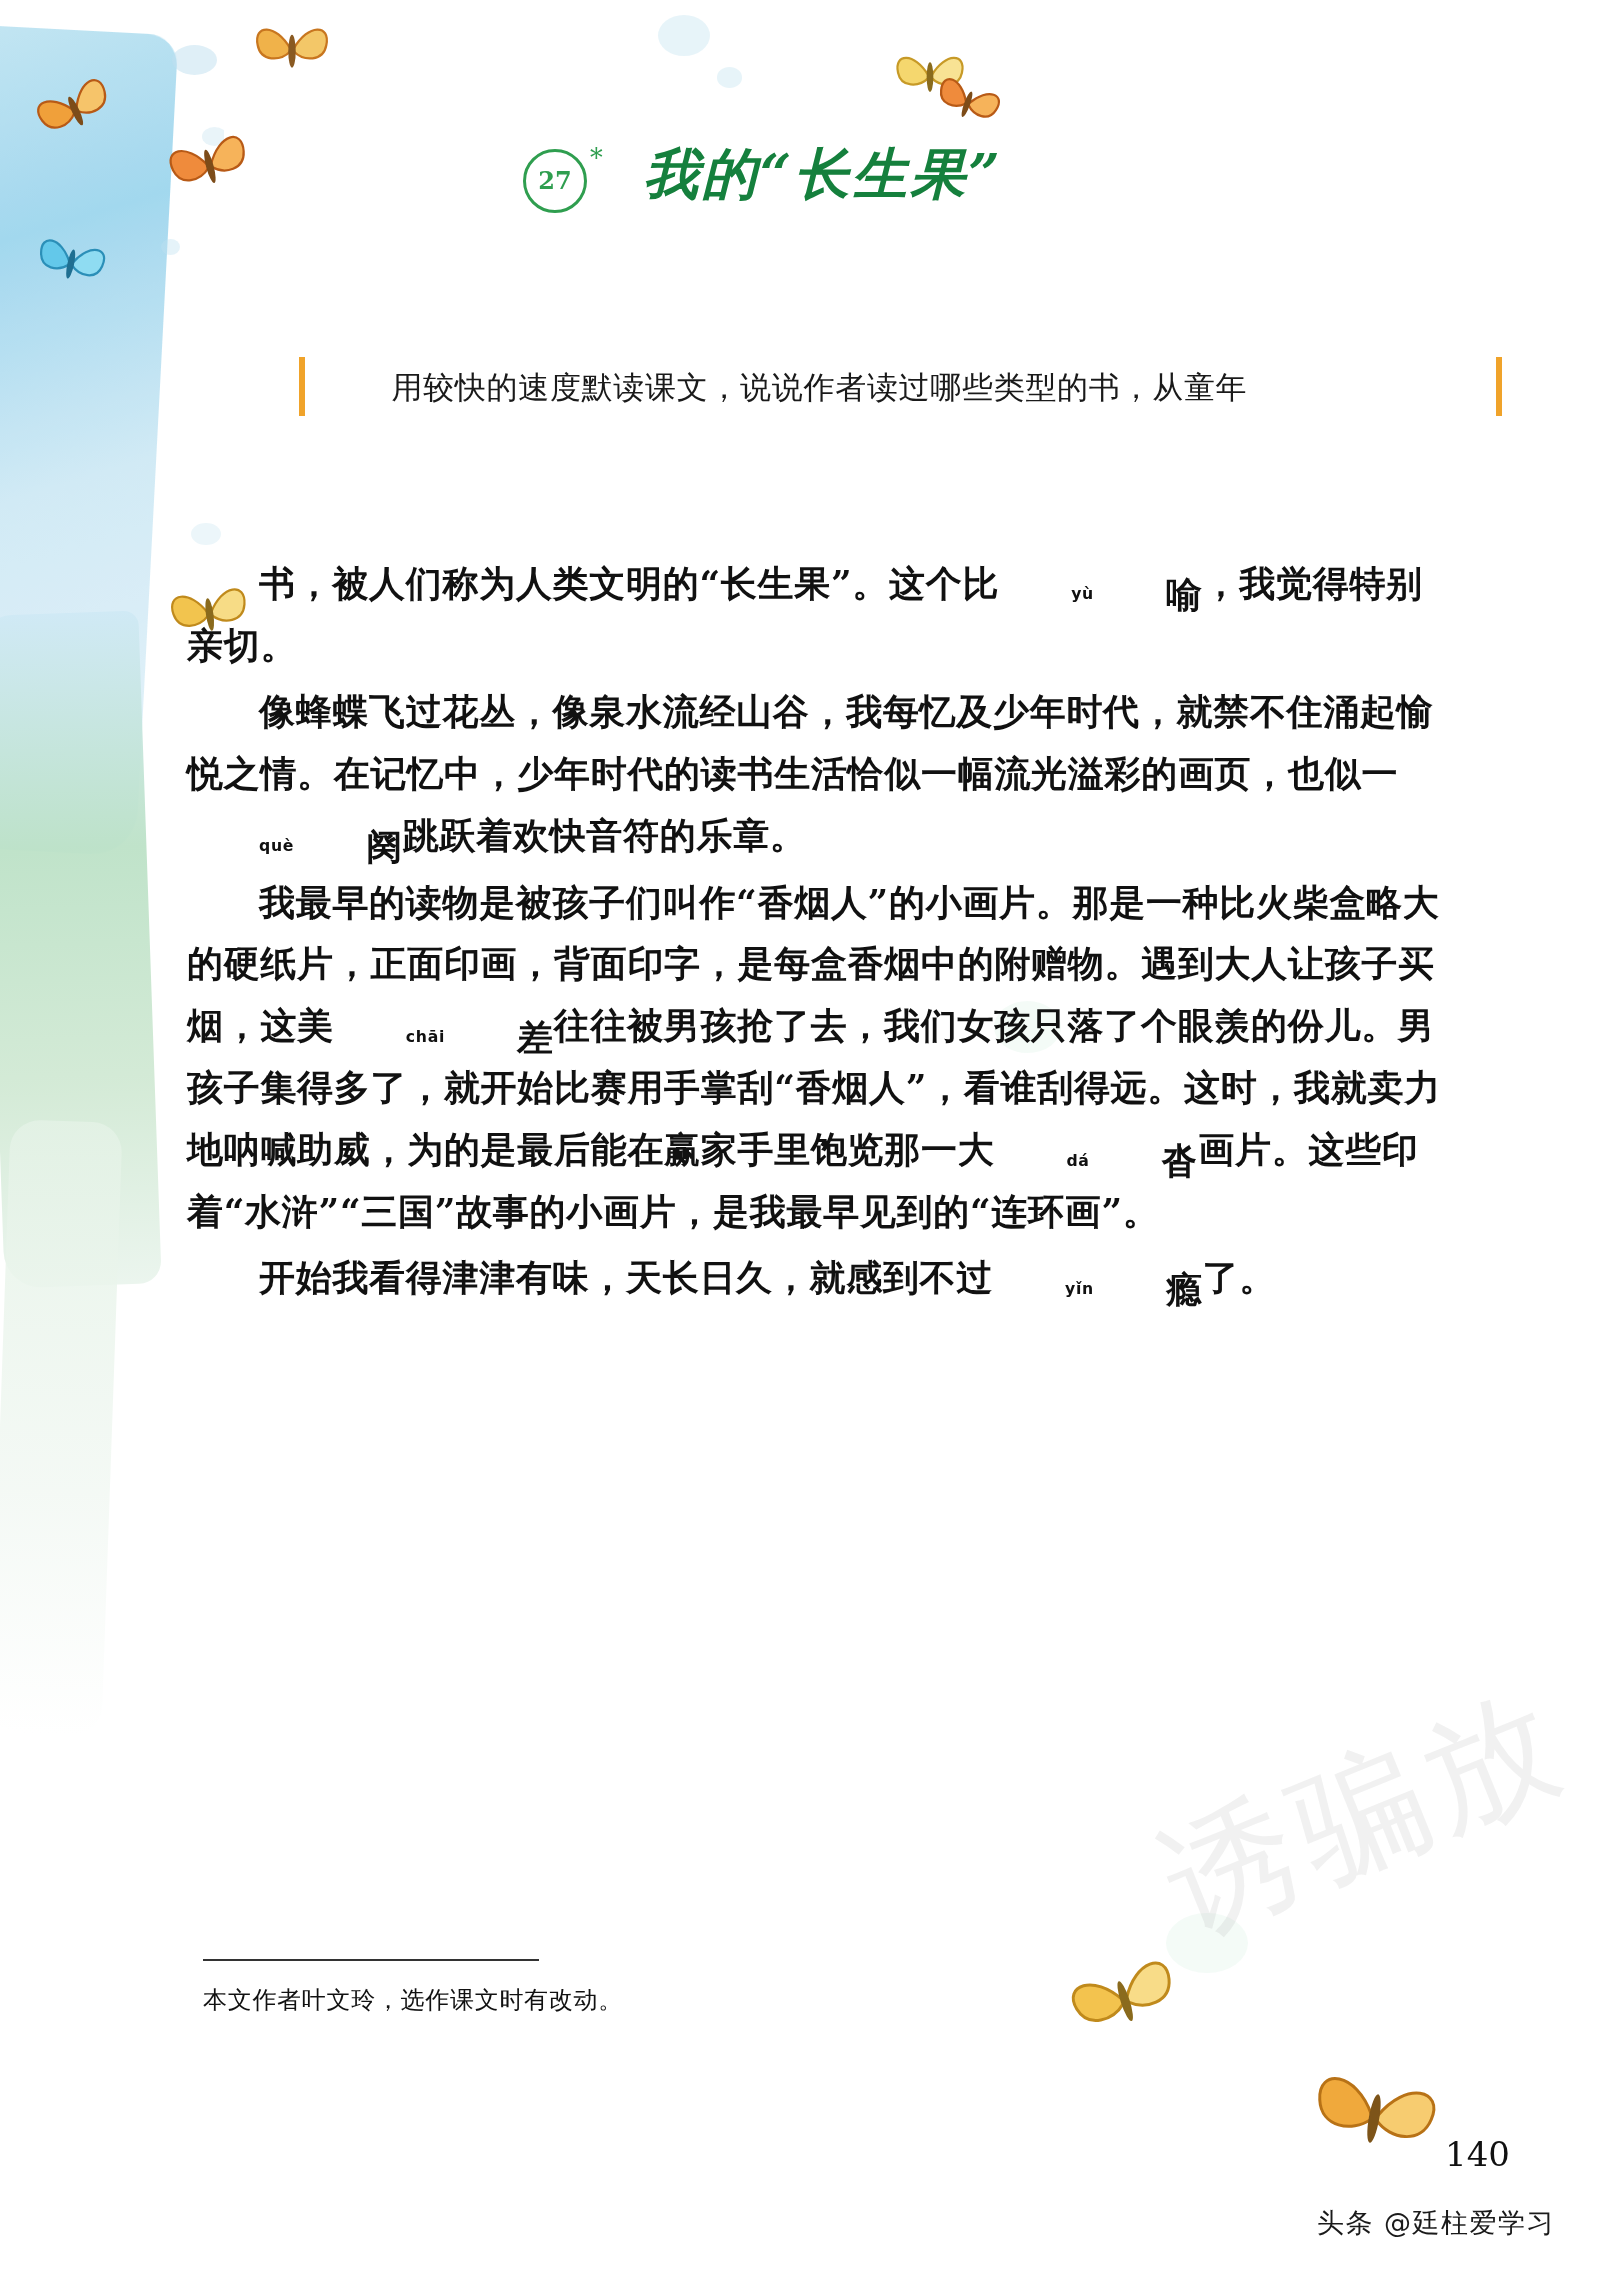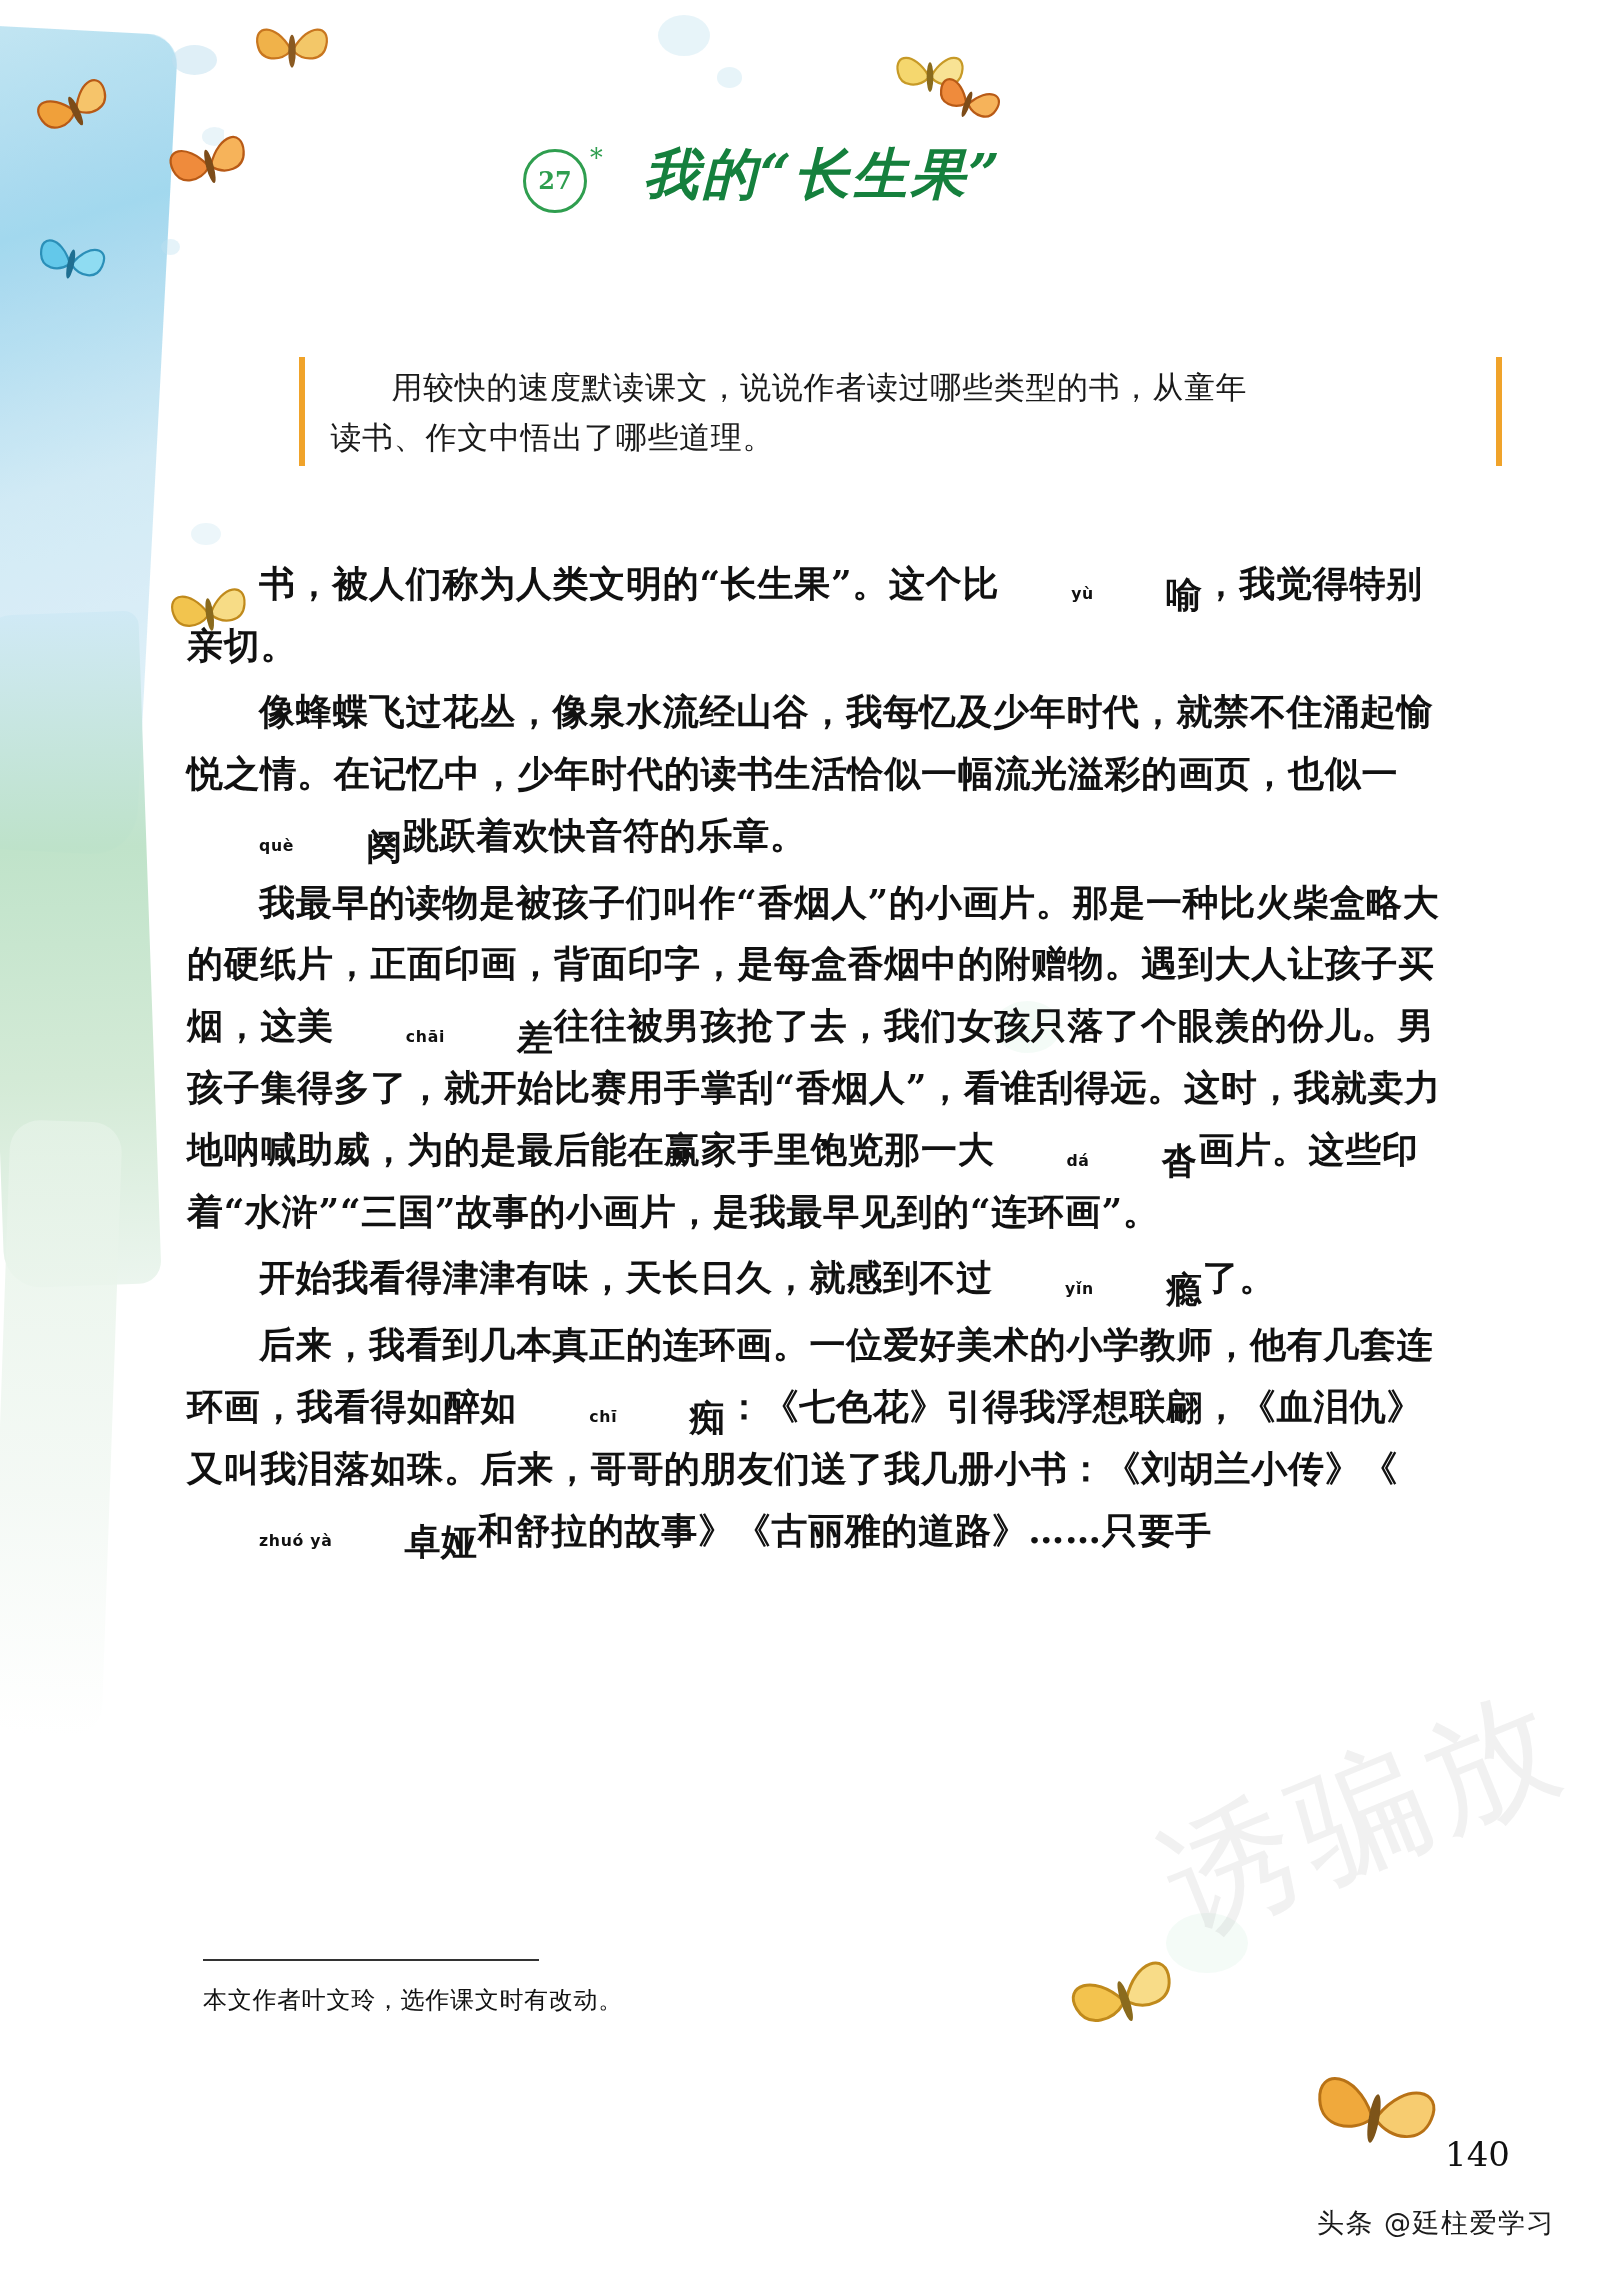--- a/index.html
+++ b/index.html
@@ -305,21 +305,20 @@
   </svg>
 
   <div class="title-row">
     <div class="lesson-num">27</div>
     <div class="star">*</div>
     <div class="title-text">我的“长生果”</div>
   </div>
 
   <div class="prompt">
     <p><span>用较快的速度默读课文，说说作者读过哪些类型的书，从童年</span></p>
-    <p style="text-indent:0"><span>读书、作文中悟出了哪些道理。</span></p>
   </div>
 
   <div class="body-text">
 
     <p>书，被人们称为人类文明的“长生果”。这个比<span class="ruby">
           <span class="py">yù</span>
           <span class="ch">喻</span>
         </span>，我觉得特别亲切。</p>
 
     <p>像蜂蝶飞过花丛，像泉水流经山谷，我每忆及少年时代，就禁不住涌起愉悦之情。在记忆中，少年时代的读书生活恰似一幅流光溢彩的画页，也似一<span class="ruby">
@@ -333,27 +332,20 @@
         </span>往往被男孩抢了去，我们女孩只落了个眼羡的份儿。男孩子集得多了，就开始比赛用手掌刮“香烟人”，看谁刮得远。这时，我就卖力地呐喊助威，为的是最后能在赢家手里饱览那一大<span class="ruby">
           <span class="py">dá</span>
           <span class="ch">沓</span>
         </span>画片。这些印着“水浒”“三国”故事的小画片，是我最早见到的“连环画”。</p>
 
     <p>开始我看得津津有味，天长日久，就感到不过<span class="ruby">
           <span class="py">yǐn</span>
           <span class="ch">瘾</span>
         </span>了。</p>
 
-    <p>后来，我看到几本真正的连环画。一位爱好美术的小学教师，他有几套连环画，我看得如醉如<span class="ruby">
-          <span class="py">chī</span>
-          <span class="ch">痴</span>
-        </span>：《七色花》引得我浮想联翩，《血泪仇》又叫我泪落如珠。后来，哥哥的朋友们送了我几册小书：《刘胡兰小传》《<span class="ruby">
-          <span class="py">zhuó yà</span>
-          <span class="ch">卓娅</span>
-        </span>和舒拉的故事》《古丽雅的道路》……只要手</p>
   </div>
 
   <div class="footnote-rule"></div>
   <div class="footnote">本文作者叶文玲，选作课文时有改动。</div>
 
   <div class="watermark">诱骗放</div>
   <div class="page-number">140</div>
   <div class="credit">头条 @廷柱爱学习</div>
 
 </div>

